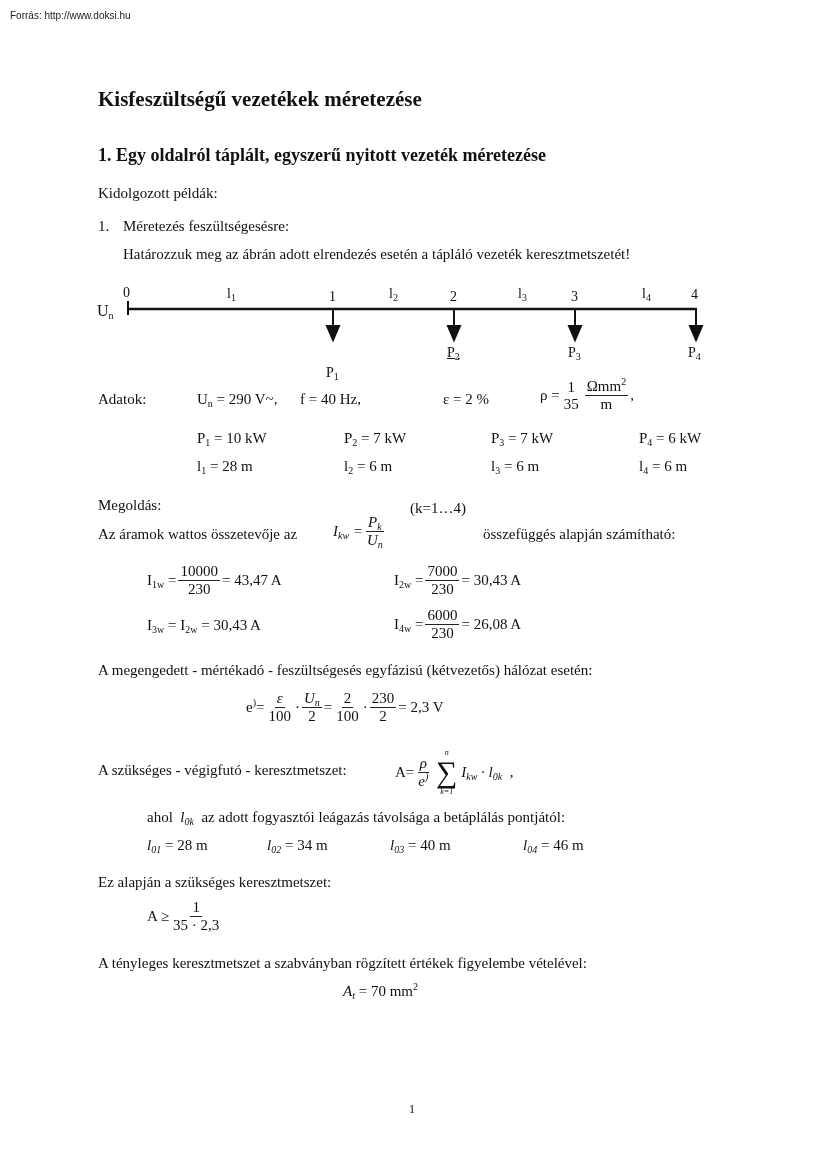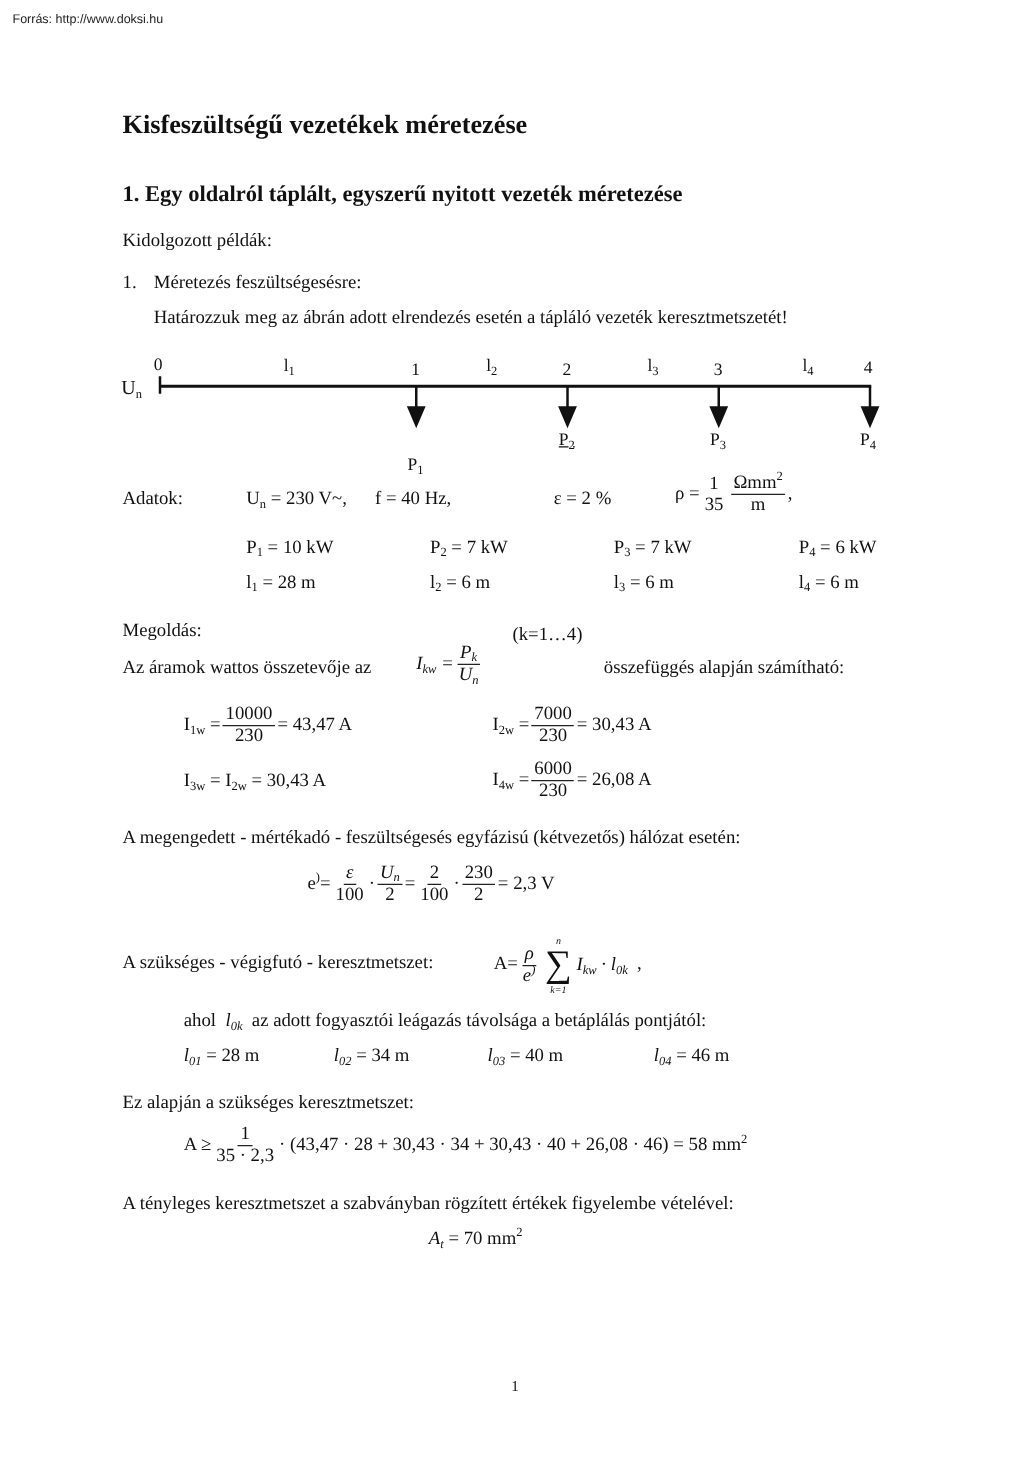--- a/index.html
+++ b/index.html
@@ -60,21 +60,21 @@
   <div class="abs diagram-label" style="left:518px;top:286px;"><span>l</span><sub>3</sub></div>
   <div class="abs diagram-label" style="left:642px;top:286px;"><span>l</span><sub>4</sub></div>
 
   <div class="abs diagram-label" style="left:326px;top:345px;margin-top:20px;"><span>P</span><sub>1</sub></div>
   <div class="abs diagram-label" style="left:447px;top:345px;text-decoration:underline;"><span>P</span><sub>2</sub></div>
   <div class="abs diagram-label" style="left:568px;top:345px;"><span>P</span><sub>3</sub></div>
   <div class="abs diagram-label" style="left:688px;top:345px;"><span>P</span><sub>4</sub></div>
 </div>
 
 <div class="abs p" style="left:98px;top:391px;">Adatok:</div>
-<div class="abs p" style="left:197px;top:391px;">U<sub>n</sub> <span>= 230 V~,</span></div>
+<div class="abs p" style="left:197px;top:391px;">U<sub>n</sub> <span>= 290 V~,</span></div>
 <div class="abs p" style="left:300px;top:391px;">f = 40 Hz,</div>
 <div class="abs p" style="left:443px;top:391px;">ε = 2 %</div>
 <div class="abs p" style="left:540px;top:378px;">
   <span style="vertical-align:middle;">ρ =</span><span class="frac">
       <span class="num" style="border:none;">1</span>
       <span class="den">35</span>
     </span><span class="frac">
       <span class="num"><span>Ωmm</span><sup>2</sup></span>
       <span class="den">m</span>
     </span><span style="vertical-align:middle;">,</span>
@@ -156,19 +156,19 @@
 <div class="abs p" style="left:147px;top:837px;"><span class="it">l<sub>01</sub></span> <span>= 28 m</span></div>
 <div class="abs p" style="left:267px;top:837px;"><span class="it">l<sub>02</sub></span> <span>= 34 m</span></div>
 <div class="abs p" style="left:390px;top:837px;"><span class="it">l<sub>03</sub></span> <span>= 40 m</span></div>
 <div class="abs p" style="left:499px;top:837px;margin-left:24px;"><span class="it">l<sub>04</sub></span> <span>= 46 m</span></div>
 
 <div class="abs p" style="left:98px;top:874px;">Ez alapján a szükséges keresztmetszet:</div>
 <div class="abs p" style="left:147px;top:899px;">
   <span style="vertical-align:middle;">A ≥</span><span class="frac">
       <span class="num">1</span>
       <span class="den">35 · 2,3</span>
-    </span><span style="vertical-align:middle;"><span>· (43,47 · 28 + 30,43 · 34 + 30,43 · 40 + 26,08 · 46) = 58 mm</span><sup>2</sup></span>
+    </span>
 </div>
 
 <div class="abs p" style="left:98px;top:955px;">A tényleges keresztmetszet a szabványban rögzített értékek figyelembe vételével:</div>
 <div class="abs p" style="left:343px;top:983px;"><span class="it">A<sub>t</sub></span> <span>= 70 mm</span><sup>2</sup></div>
 
 <div class="abs" style="left:409px;top:1102px;font-size:12px;">1</div>
 
 </body></html>

